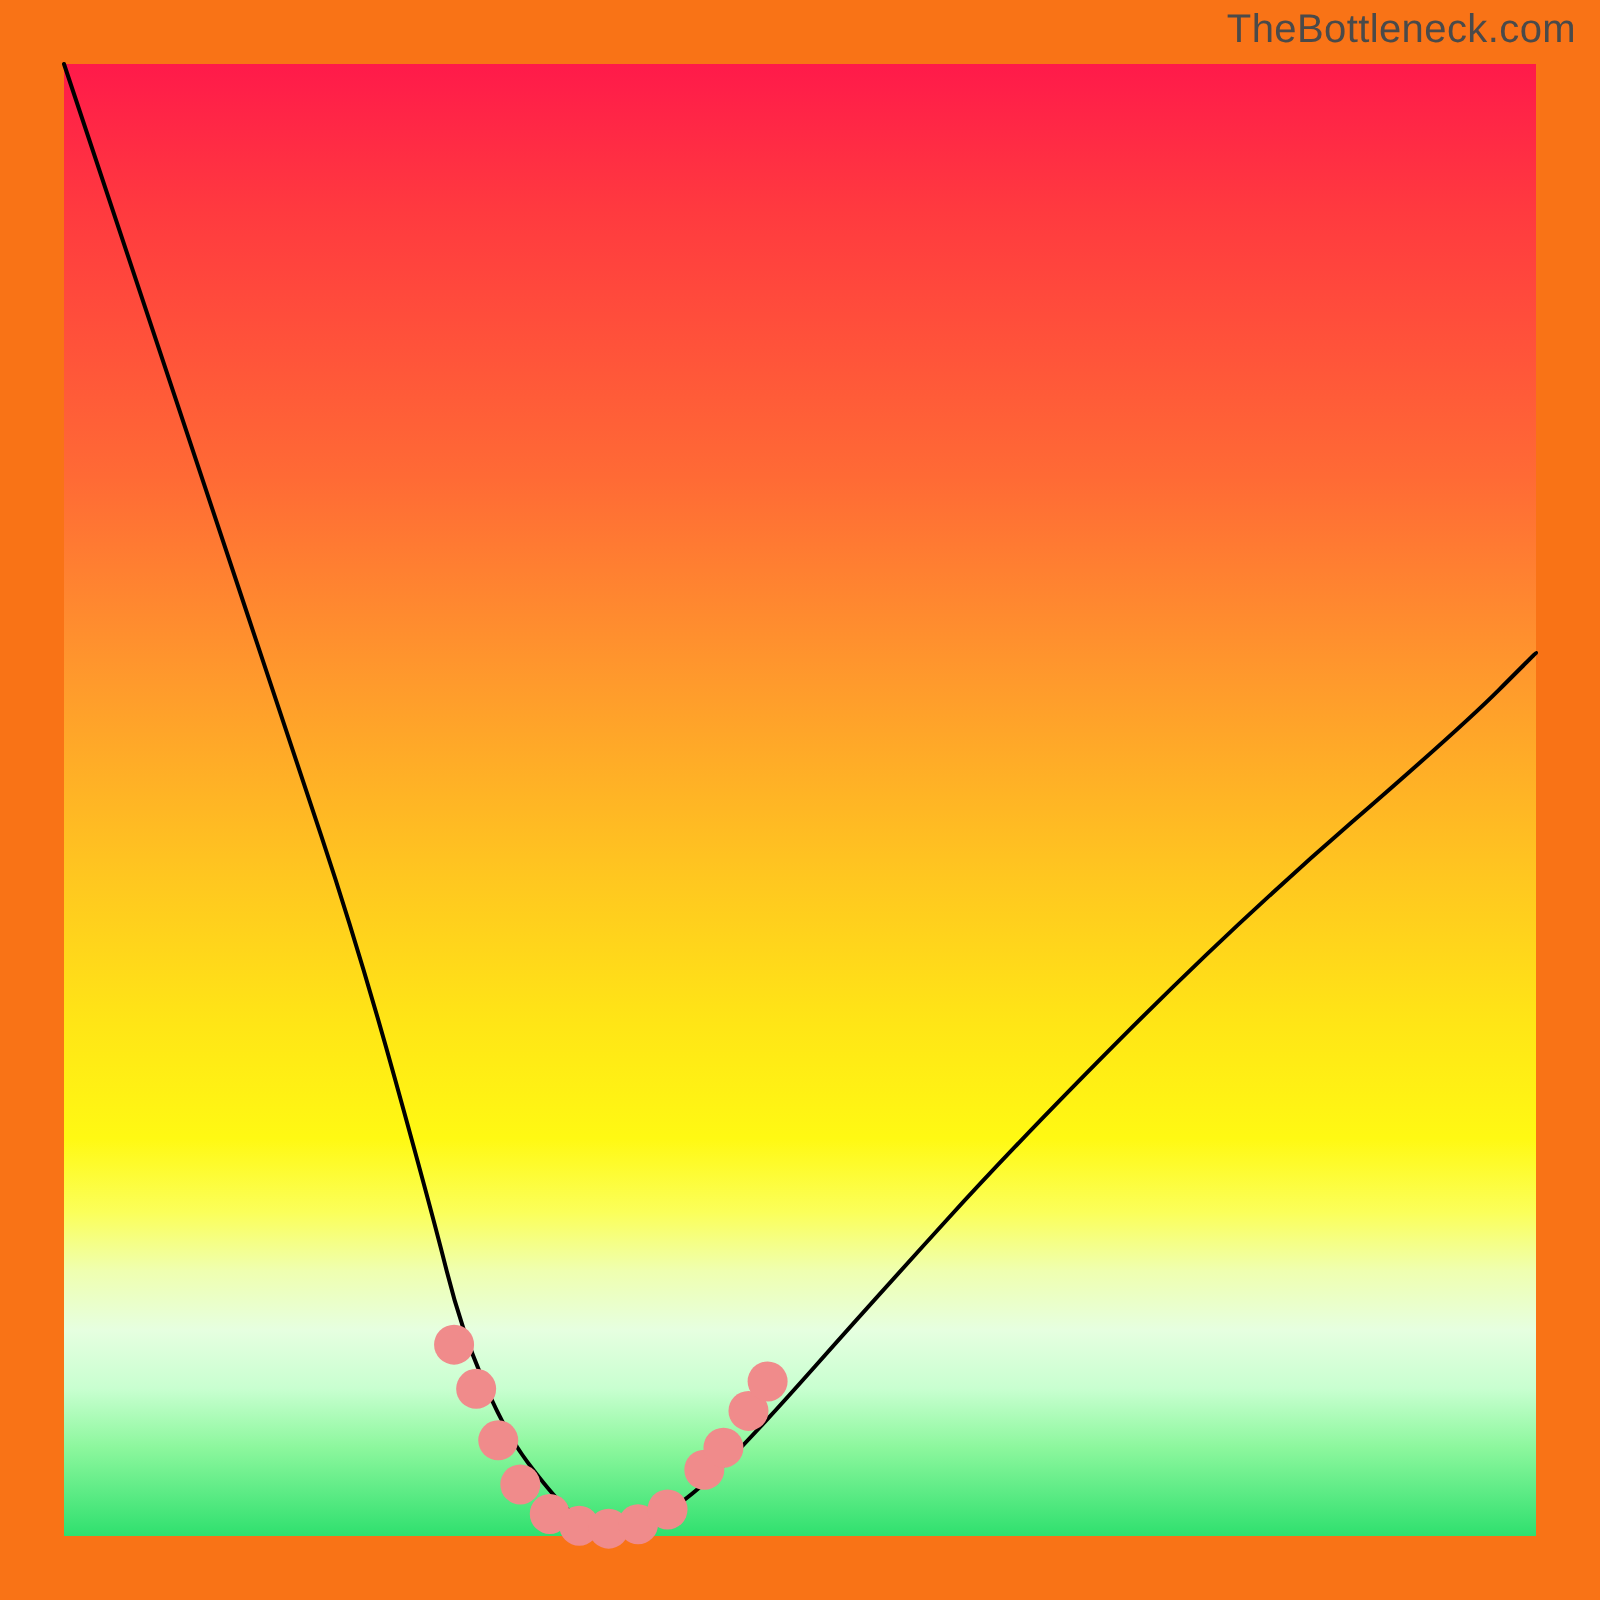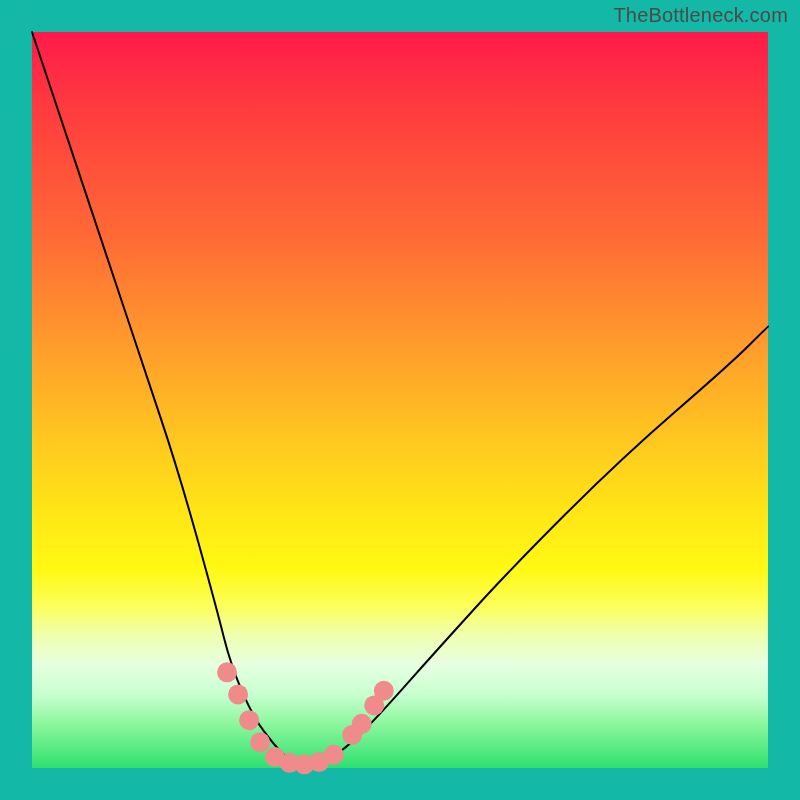--- a/index.html
+++ b/index.html
@@ -10,21 +10,21 @@
     background: #000;
     font-family: Arial, Helvetica, sans-serif;
     overflow: hidden;
   }
   .frame {
     position: absolute;
     left: 0;
     top: 0;
     width: 800px;
     height: 800px;
-    background: #14b8a6;
+    background: #f97316;
   }
   .plot {
     position: absolute;
     left: 32px;
     top: 32px;
     width: 736px;
     height: 736px;
     
     background: linear-gradient(
       to bottom,

